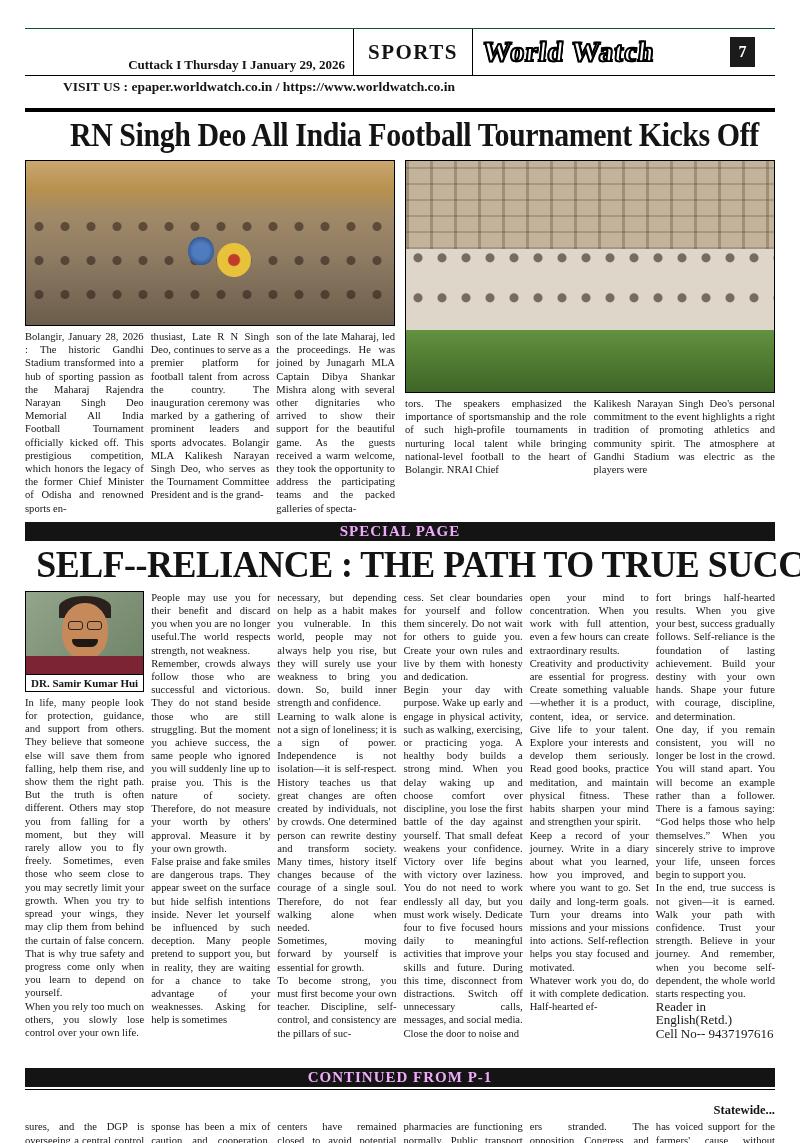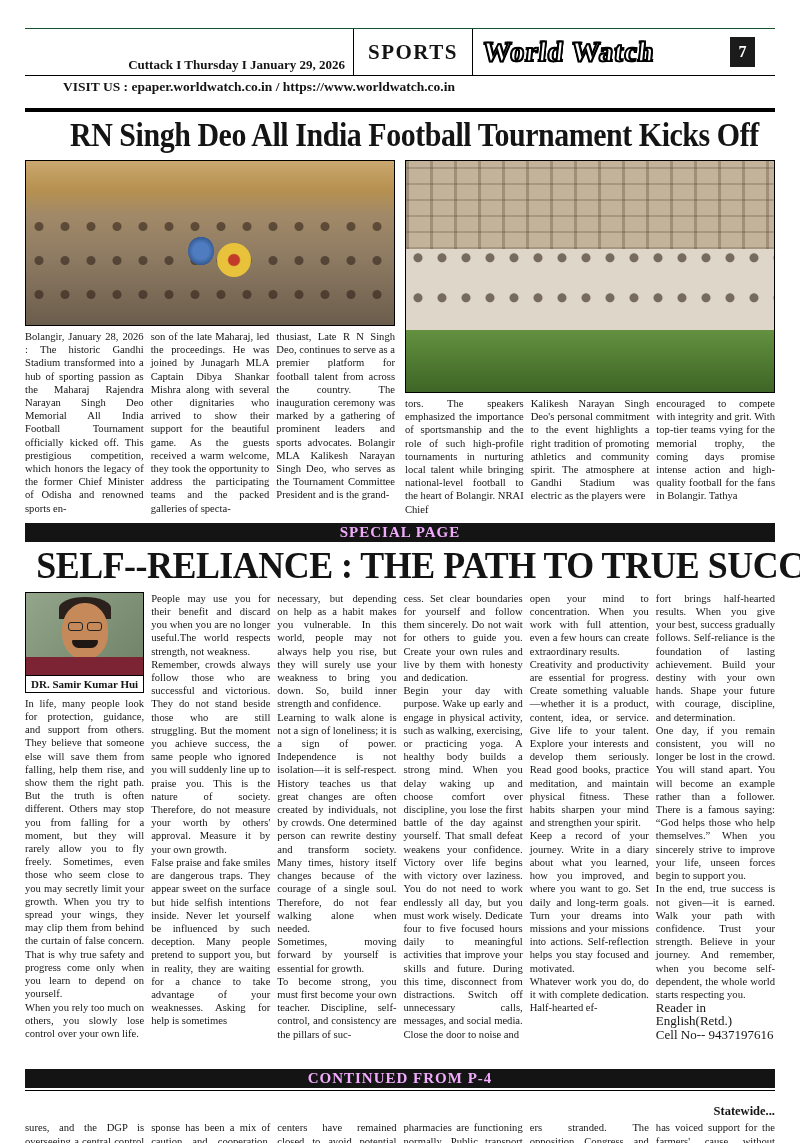--- a/index.html
+++ b/index.html
@@ -104,34 +104,33 @@
 
   <div class="half-row">
     <div class="half">
       <div class="photo photo1">
         <div class="p1-crowd"></div>
         <div class="p1-bouquet"></div>
         <div class="p1-plate"></div>
       </div>
       <div class="half-cols">
         <div class="coltext">Bolangir, January 28, 2026 : The historic Gandhi Stadium transformed into a hub of sporting passion as the Maharaj Rajendra Narayan Singh Deo Memorial All India Football Tournament officially kicked off. This prestigious competition, which honors the legacy of the former Chief Minister of Odisha and renowned sports en-</div>
+        <div class="coltext">thusiast, Late R N Singh Deo, continues to serve as a premier platform for football talent from across the country. The inauguration ceremony was marked by a gathering of prominent leaders and sports advocates. Bolangir MLA Kalikesh Narayan Singh Deo, who serves as the Tournament Committee President and is the grand-</div>
         <div class="coltext">son of the late Maharaj, led the proceedings. He was joined by Junagarh MLA Captain Dibya Shankar Mishra along with several other dignitaries who arrived to show their support for the beautiful game. As the guests received a warm welcome, they took the opportunity to address the participating teams and the packed galleries of specta-</div>
-        <div class="coltext">thusiast, Late R N Singh Deo, continues to serve as a premier platform for football talent from across the country. The inauguration ceremony was marked by a gathering of prominent leaders and sports advocates. Bolangir MLA Kalikesh Narayan Singh Deo, who serves as the Tournament Committee President and is the grand-</div>
       </div>
     </div>
     <div class="half">
       <div class="photo photo2">
         <div class="p2-building"></div>
         <div class="p2-crowd"></div>
         <div class="p2-grass"></div>
       </div>
       <div class="half-cols">
         <div class="coltext">tors. The speakers emphasized the importance of sportsmanship and the role of such high-profile tournaments in nurturing local talent while bringing national-level football to the heart of Bolangir. NRAI Chief</div>
         <div class="coltext">Kalikesh Narayan Singh Deo's personal commitment to the event highlights a right tradition of promoting athletics and community spirit. The atmosphere at Gandhi Stadium was electric as the players were</div>
-        <div class="coltext">encouraged to compete with integrity and grit. With top-tier teams vying for the memorial trophy, the coming days promise intense action and high-quality football for the fans in Bolangir. Tathya</div>
       </div>
     </div>
   </div>
 
   <div class="banner">SPECIAL PAGE</div>
   <div class="headline2">SELF--RELIANCE : THE PATH TO TRUE SUCCESS</div>
 
   <div class="sr-cols">
     <div class="sr-col">
       <div class="portrait">
@@ -164,21 +163,21 @@
     <div class="sr-col">
       <div class="coltext">fort brings half-hearted results. When you give your best, success gradually follows. Self-reliance is the foundation of lasting achievement. Build your destiny with your own hands. Shape your future with courage, discipline, and determination.
 One day, if you remain consistent, you will no longer be lost in the crowd. You will stand apart. You will become an example rather than a follower. There is a famous saying: “God helps those who help themselves.” When you sincerely strive to improve your life, unseen forces begin to support you.
 In the end, true success is not given—it is earned. Walk your path with confidence. Trust your strength. Believe in your journey. And remember, when you become self-dependent, the whole world starts respecting you.</div>
       <div class="signoff">Reader in
 English(Retd.)
 Cell No-- 9437197616</div>
     </div>
   </div>
 
-  <div class="banner">CONTINUED FROM P-4</div>
+  <div class="banner">CONTINUED FROM P-1</div>
   <div class="thin-rule"></div>
   <div class="statewide">Statewide...</div>
 
   <div class="bottom-cols">
     <div class="coltext">sures, and the DGP is overseeing a central control room to coordinate field operations. The public re-</div>
     <div class="coltext">sponse has been a mix of caution and cooperation. While many private businesses and shops in urban</div>
     <div class="coltext">centers have remained closed to avoid potential friction, emergency services like hospitals and</div>
     <div class="coltext">pharmacies are functioning normally. Public transport is the most severely hit sector, leaving many commut-</div>
     <div class="coltext">ers stranded. The opposition Congress and CPI(M) have actively participated in the picketing, while the BJD</div>
     <div class="coltext">has voiced support for the farmers' cause without formal participation in the street protests. Tathya</div>

